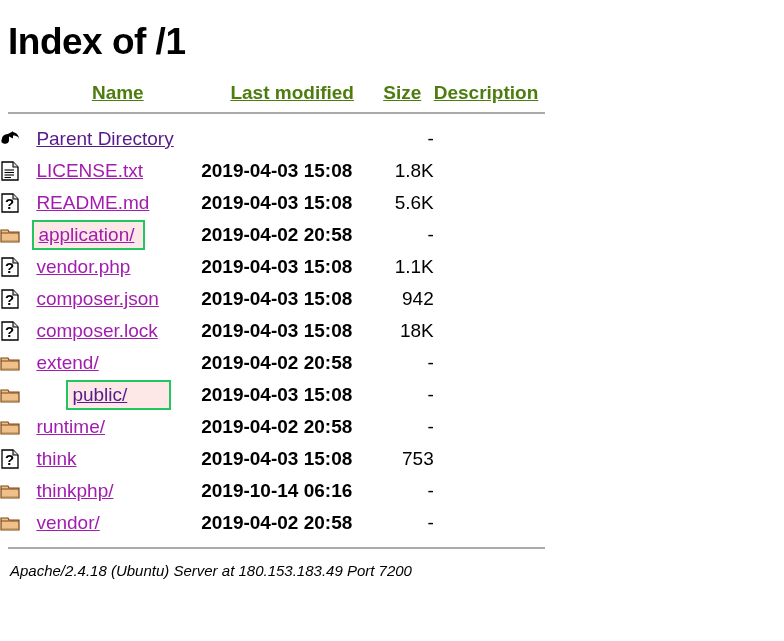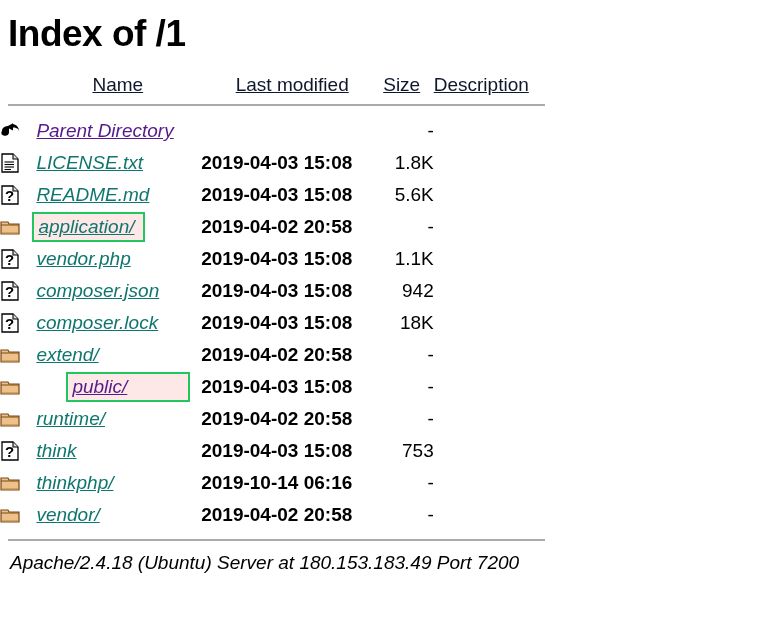--- a/index.html
+++ b/index.html
@@ -18,43 +18,43 @@
 
   .page {
     padding: 0;
     position: relative;
   }
 
   h1.page-title {
     font-size: 37px;
     font-weight: bold;
     margin: 0;
-    padding: 12px 0 0 8px;
+    padding: 20px 0 0 8px;
     letter-spacing: -0.5px;
     line-height: 44px;
   }
 
   table.listing {
     border-collapse: collapse;
     margin: 0;
     padding: 0;
     font-size: 19px;
     table-layout: fixed;
   }
 
   table.listing th {
     font-weight: bold;
     padding: 0;
     vertical-align: bottom;
     height: 40px;
   }
   table.listing th a {
-    color: #0f172a;
+    color: #4d7c0f;
     text-decoration: underline;
-    font-weight: normal;
+    font-weight: bold;
     margin-top: 40px;
   }
 
   
   .col-icon   { width: 34px; }
   .col-name   { width: 165px; }
   .col-date   { width: 180px; }
   .col-size   { width: 50px; }
   .col-desc   { width: 110px; }
 
@@ -82,75 +82,74 @@
     height: 32px;
     vertical-align: middle;
     white-space: nowrap;
   }
 
   td.cell-icon {
     padding-left: 10px;
   }
   td.cell-name {
     padding-left: 0px;
-    font-style: italic;
   }
   td.cell-date {
     text-align: left;
     padding-left: 6px;
     font-size: 19px;
     font-weight: bold;
   }
   td.cell-size {
     text-align: right;
     font-size: 19px;
     padding-right: 2px;
   }
   td.cell-desc {
     text-align: left;
     font-size: 19px;
   }
 
   a.entry {
-    color: #0f766e;
+    color: #a21caf;
     text-decoration: underline;
     font-size: 19px;
   }
   a.entry.visited {
     color: #551a8b;
   }
 
   .name-wrap {
     display: inline-block;
     position: relative;
     padding: 1px 2px;
   }
   .name-wrap.highlight {
     border: 2px solid #22c55e;
     background: #fde8e7;
     padding: 2px 8px 2px 4px;
     margin-left: -2px;
   }
   .name-wrap.highlight.wide {
-    padding-right: 61px;
+    padding-right: 42px;
     margin-left: 32px;
   }
 
   
   .icon {
     display: inline-block;
     width: 20px;
     height: 22px;
     vertical-align: middle;
     position: relative;
   }
 
   .footer {
     font-style: italic;
-    font-size: 19px;
+    font-size: 15px;
     padding-left: 10px;
     line-height: 24px;
   }
 </style>
 </head>
 <body>
 
 <div class="page">
 
   <h1 class="page-title">Index of /1</h1>

